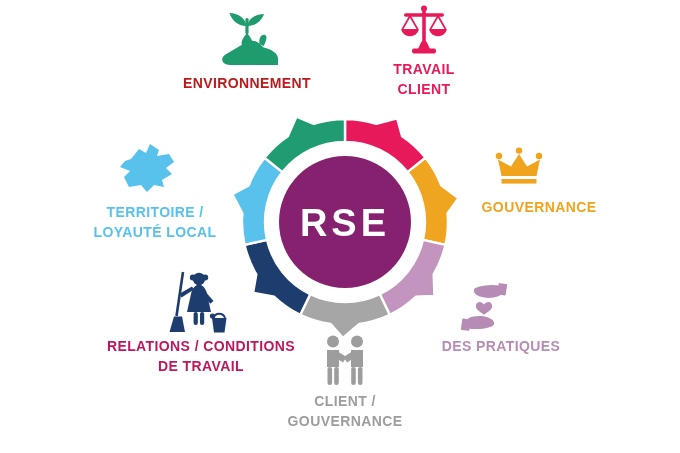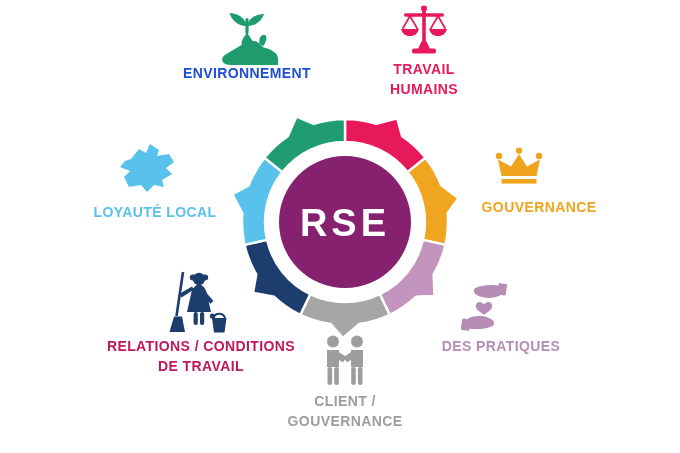--- a/index.html
+++ b/index.html
@@ -40,40 +40,40 @@
 
   <div class="cat" style="left:214px;top:6px;">
     <svg class="icon" width="66" height="60" viewBox="0 0 66 60" style="color: rgb(31, 156, 110);">
       <rect x="31.4" y="12" width="3.2" height="16" rx="1.5" fill="currentColor"></rect>
       <path d="M32,20 C24,20 17.5,14 15.5,7 C24,7 31,12 32.3,19 Z" fill="currentColor"></path>
       <path d="M34,20 C42,20 48,14 50,8 C42,8 34.8,12.5 33.6,19 Z" fill="currentColor"></path>
       <path d="M33,27 C36.2,31 38.5,34 38.5,37 A5.5,5.5 0 0 1 27.5,37 C27.5,34 29.8,31 33,27 Z" fill="currentColor"></path>
       <path d="M64,59 L16,59 C8,59 5.5,52.5 11.5,48.5 L30,37.5 C36,33.8 42,34 46,38 L49.5,41.5 C58,43.5 64,47.5 64,52.5 Z" fill="currentColor"></path>
       <path d="M45.5,38 C44.5,32.5 47,28 51,29 C53.5,30 52.5,35 49.5,40 Z" fill="currentColor"></path>
     </svg>
-    <div class="label" style="left: 33px; top: 58px; color: #1d4ed8;">
+    <div class="label" style="left: 33px; top: 68px; color: #b91c1c;">
       <div>ENVIRONNEMENT</div>
     </div>
   </div>
 
   <div class="cat" style="left:399px;top:5px;">
     <svg class="icon" width="50" height="52" viewBox="0 0 50 52" style="color: rgb(232, 25, 90);">
       <circle cx="25" cy="3.5" r="3" fill="currentColor"></circle>
       <rect x="23.2" y="4" width="3.6" height="34" fill="currentColor"></rect>
       <rect x="5" y="8.3" width="40" height="3.4" rx="1.7" fill="currentColor"></rect>
       <path d="M11,11 L3.5,24 M11,11 L18.5,24" stroke="currentColor" stroke-width="1.7" fill="none"></path>
       <path d="M2,24 A9.2,9.2 0 0 0 20,24 Z" fill="currentColor"></path>
       <path d="M39,11 L31.5,24 M39,11 L46.5,24" stroke="currentColor" stroke-width="1.7" fill="none"></path>
       <path d="M30,24 A9.2,9.2 0 0 0 48,24 Z" fill="currentColor"></path>
       <path d="M19,44 L31,44 L27.5,36.5 L22.5,36.5 Z" fill="currentColor"></path>
       <rect x="13" y="43.5" width="24" height="5" rx="2" fill="currentColor"></rect>
     </svg>
     <div class="label" style="left: 25px; top: 55px; color: rgb(232, 25, 90);">
       <div>TRAVAIL</div>
-      <div>HUMAINS</div>
+      <div>CLIENT</div>
     </div>
   </div>
 
   <div class="cat" style="left:494px;top:146px;">
     <svg class="icon" width="50" height="40" viewBox="0 0 50 40" style="color: rgb(240, 164, 30);">
       <circle cx="5" cy="10" r="3.2" fill="currentColor"></circle>
       <circle cx="25" cy="4.6" r="3.2" fill="currentColor"></circle>
       <circle cx="45" cy="10" r="3.2" fill="currentColor"></circle>
       <path d="M7.5,30 L4,13.5 L17,20.5 L25,8 L33,20.5 L46,13.5 L42.5,30 Z" fill="currentColor"></path>
       <rect x="7.5" y="33" width="35" height="4.6" fill="currentColor"></rect>
@@ -135,17 +135,18 @@
       <div>RELATIONS / CONDITIONS</div>
       <div>DE TRAVAIL</div>
     </div>
   </div>
 
   <div class="cat" style="left:117px;top:141px;">
     <svg class="icon" width="66" height="58" viewBox="0 0 66 58" style="color: rgb(88, 193, 236);">
       <path d="M14,18 L22,8 L29,12 L33,3 L42,9 L40,15 L52,13 L57,21 L49,27 L55,33 L45,39 L47,46 L37,44 L30,51 L24,44 L12,46 L7,36 L13,30 L3,26 L8,20 Z" fill="currentColor"></path>
     </svg>
     <div class="label" style="left: 38px; top: 62px; color: rgb(88, 193, 236);">
+      <div>TERRITOIRE /</div>
       <div>LOYAUTÉ LOCAL</div>
     </div>
   </div>
 
 </div>
 
 </body></html>

